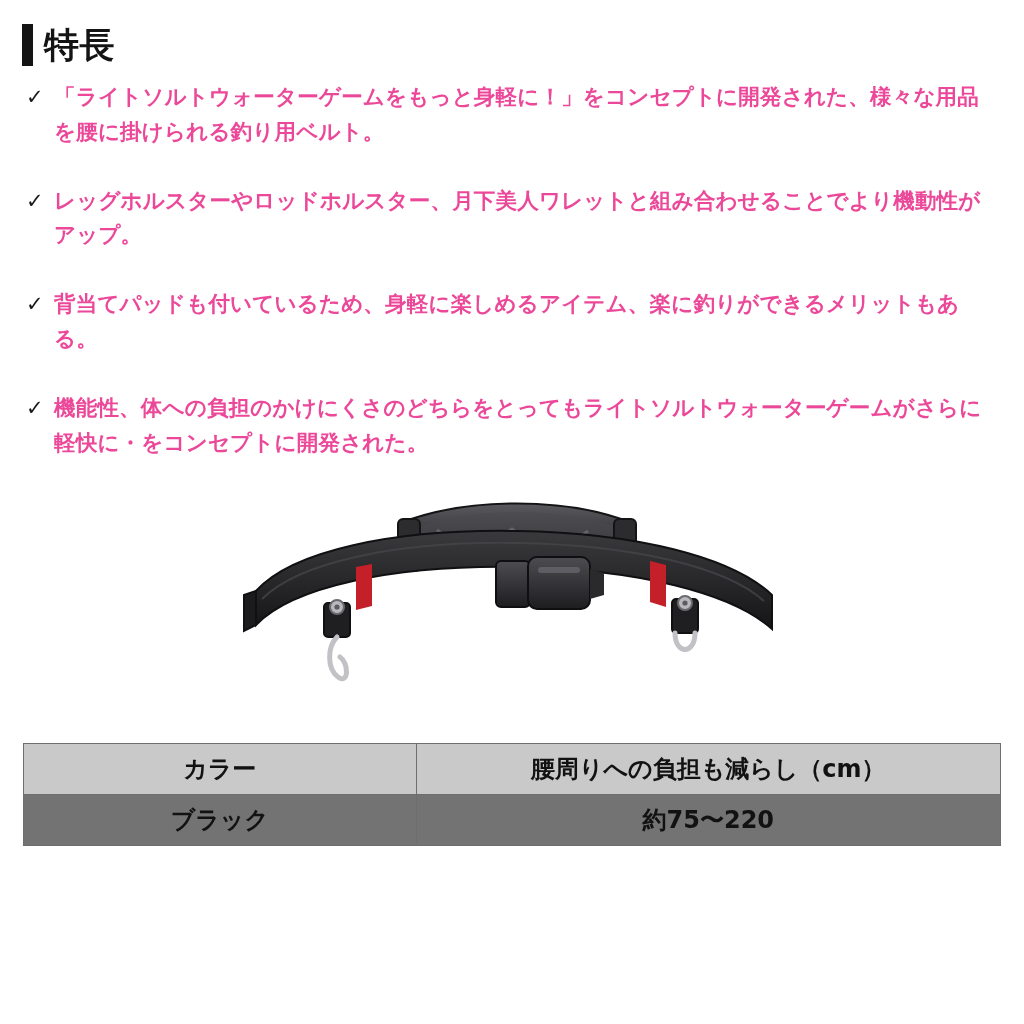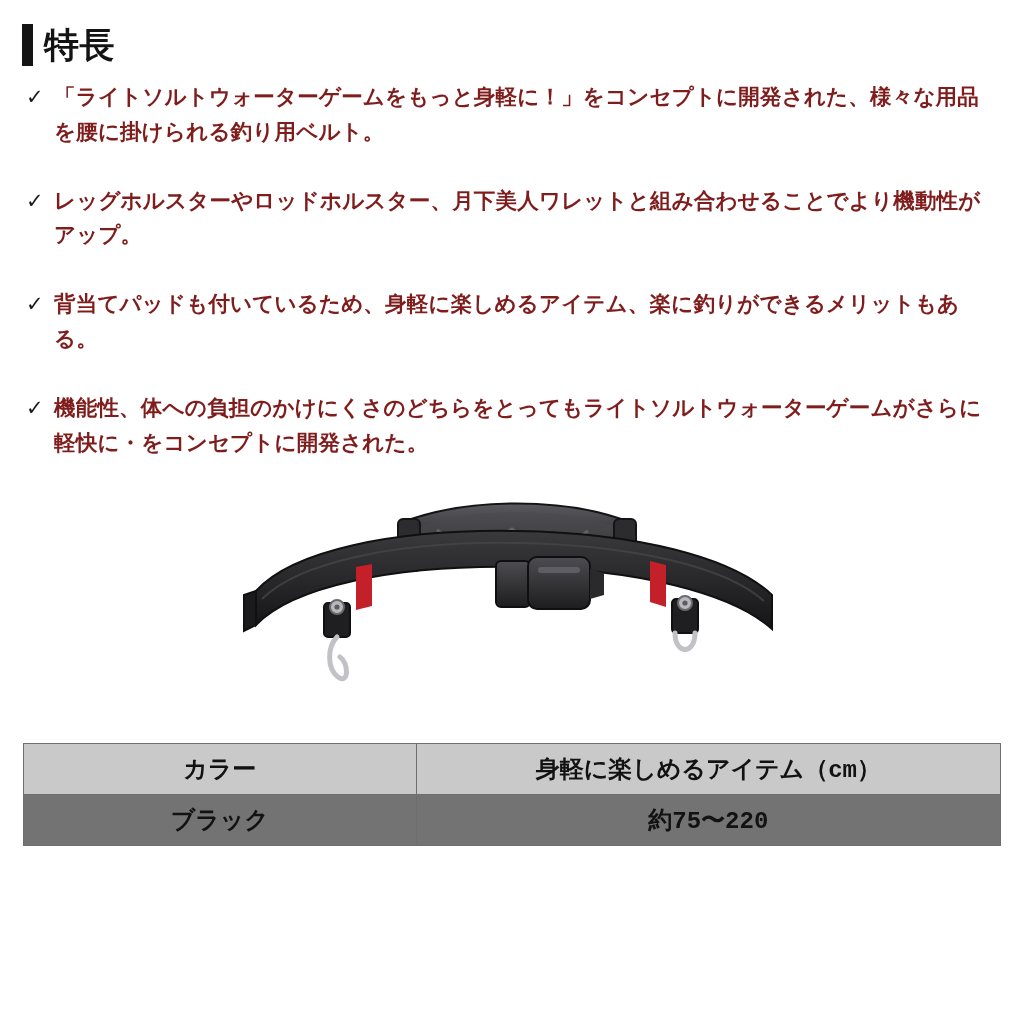--- a/index.html
+++ b/index.html
@@ -63,21 +63,21 @@
     color: #1a1a1a;
     text-align: left;
     padding-top: 2px;
   }
   .feature-body {
     flex: 1 1 auto;
     font-size: 21.5px;
     font-weight: bold;
     line-height: 1.62;
     letter-spacing: 0.2px;
-    color: #7f1d1d;
+    color: #ec4899;
   }
 
   
   .product-wrap {
     height: 250px;
     position: relative;
     margin-top: 22px;
   }
   .belt-svg {
     display: block;
@@ -91,21 +91,20 @@
     border-collapse: collapse;
     table-layout: fixed;
   }
   .spec-table th, .spec-table td {
     border: 1px solid #6e6e6e;
     text-align: center;
     font-size: 24px;
     font-weight: bold;
     padding: 9px 4px;
     color: #121212;
-    font-family: Liberation Mono, monospace;
   }
   .spec-table th {
     background: #c9c9c9;
   }
   .spec-table td {
     background: #737373;
   }
   .col-a { width: 40%; }
   .col-b { width: 60%; }
 </style>
@@ -207,21 +206,21 @@
       <g>
         <path d="M24,108 L12,112 L12,148 L24,142 Z" fill="#1b1b1d" stroke="#101012" stroke-width="2"></path>
       </g>
     </svg>
   </div>
 
   <table class="spec-table">
     <thead>
       <tr>
         <th class="col-a">カラー</th>
-        <th class="col-b">身軽に楽しめるアイテム（cm）</th>
+        <th class="col-b">腰周りへの負担も減らし（cm）</th>
       </tr>
     </thead>
     <tbody>
       <tr>
         <td>ブラック</td>
         <td>約75〜220</td>
       </tr>
     </tbody>
   </table>
 

